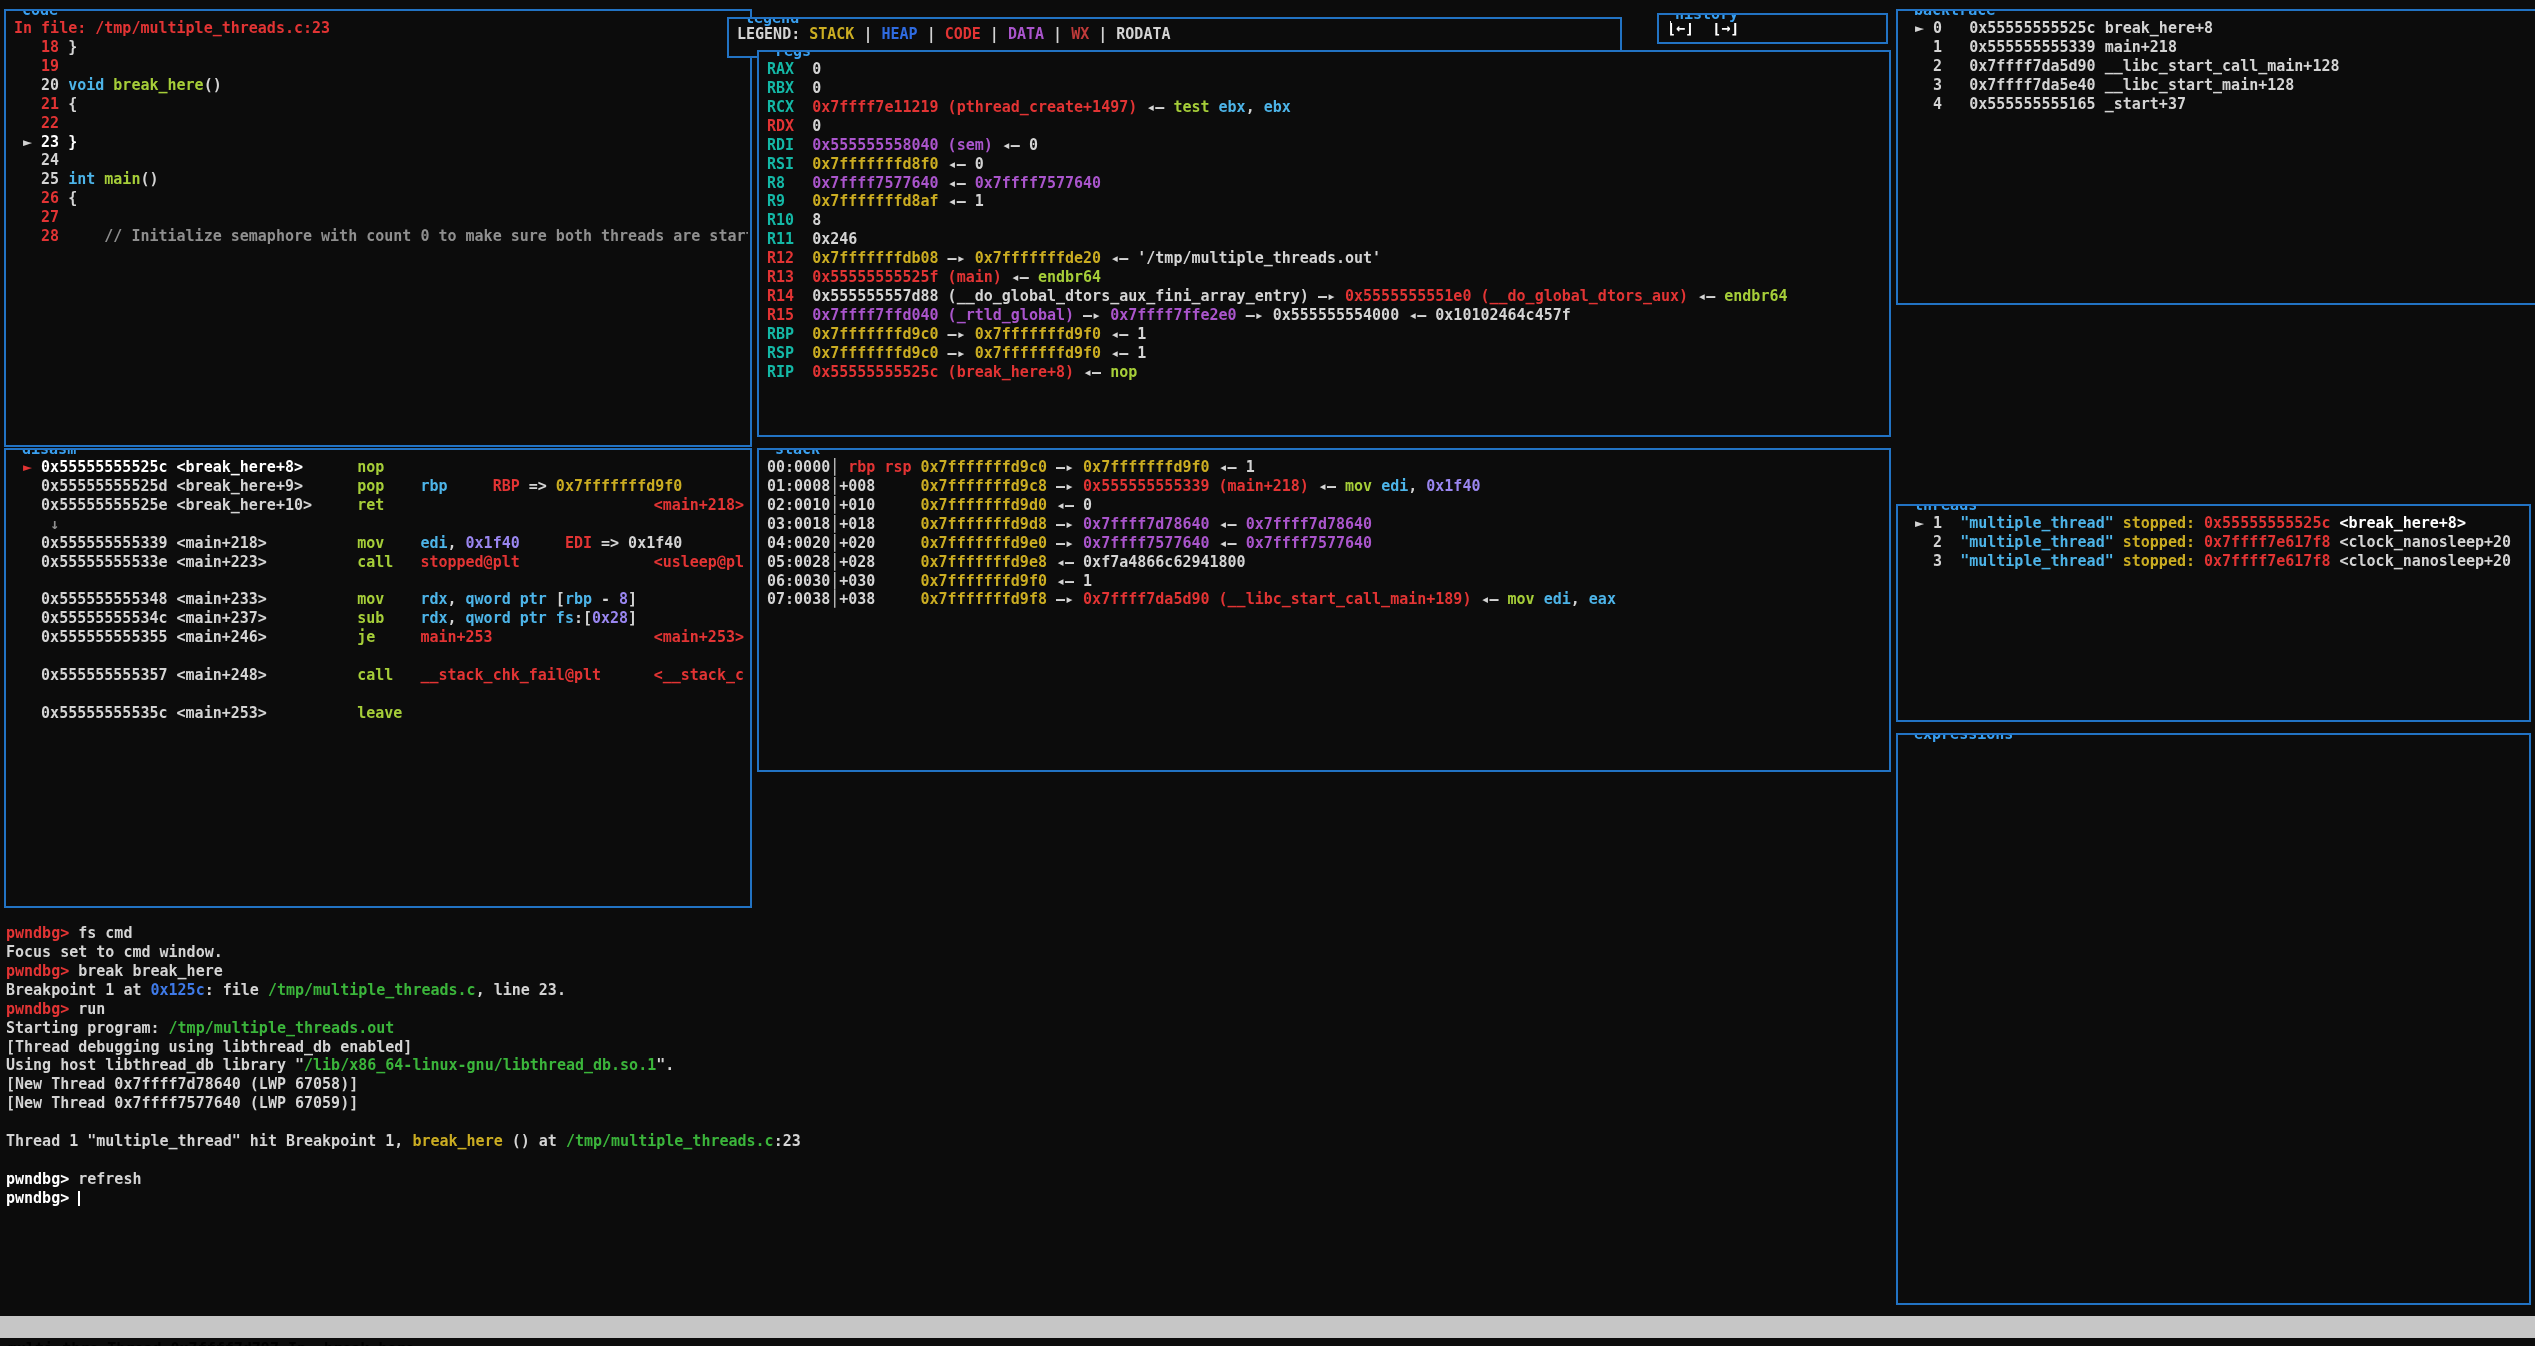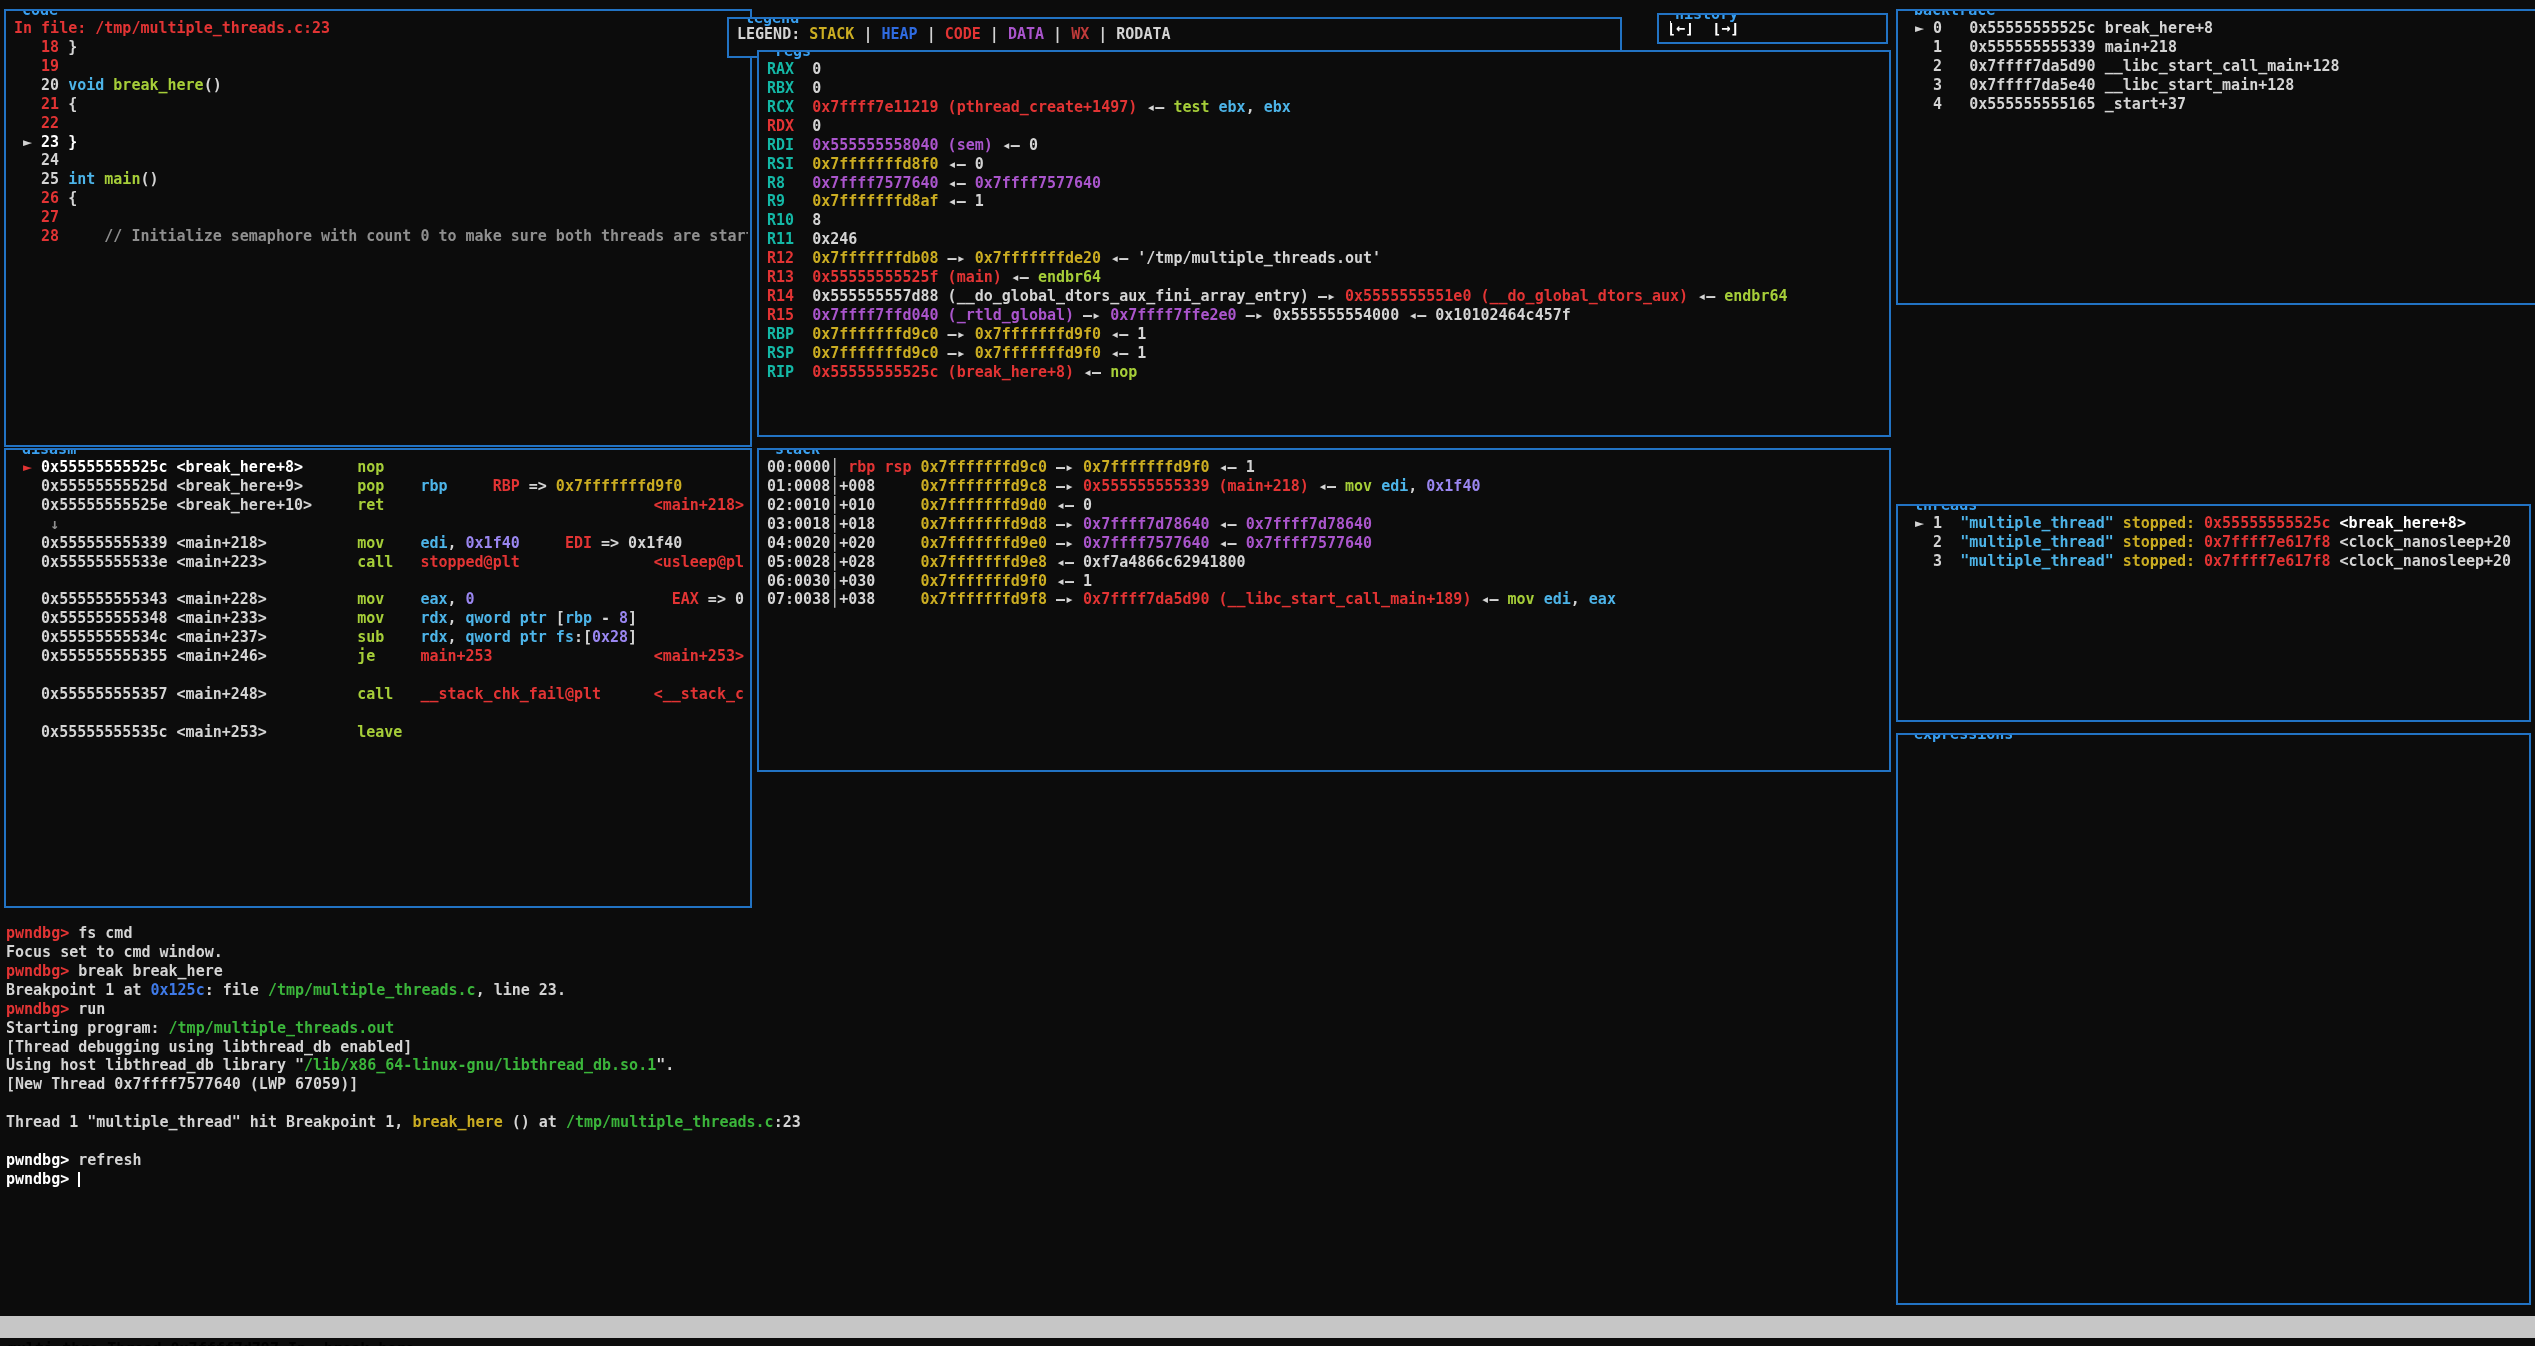--- a/index.html
+++ b/index.html
@@ -94,21 +94,20 @@
 <div class="panel" id="disasm-panel" style="left:4px; top:448px; width:748px; height:460px;">
   <span class="ptitle">disasm</span>
   <div class="pbody">
       <div class="row"><span class="c-rm"> ► </span><span class="c-wb">0x55555555525c &lt;break_here+8&gt;</span><span class="c-w">      </span><span class="c-g">nop</span></div>
       <div class="row"><span class="c-w">   0x55555555525d &lt;break_here+9&gt;      </span><span class="c-g">pop</span><span class="c-w">    </span><span class="c-c">rbp</span><span class="c-w">     </span><span class="c-r">RBP</span><span class="c-w"> =&gt; </span><span class="c-y">0x7fffffffd9f0</span></div>
       <div class="row"><span class="c-w">   0x55555555525e &lt;break_here+10&gt;     </span><span class="c-g">ret</span><span class="right"><span class="c-r">&lt;main+218&gt;</span></span></div>
       <div class="row"><span class="c-gy">    ↓</span></div>
       <div class="row"><span class="c-w">   0x555555555339 &lt;main+218&gt;          </span><span class="c-g">mov</span><span class="c-w">    </span><span class="c-c">edi</span><span class="c-w">, </span><span class="c-v">0x1f40</span><span class="c-w">     </span><span class="c-r">EDI</span><span class="c-w"> =&gt; 0x1f40</span></div>
       <div class="row"><span class="c-w">   0x55555555533e &lt;main+223&gt;          </span><span class="c-g">call</span><span class="c-w">   </span><span class="c-r">stopped@plt</span><span class="right"><span class="c-r">&lt;usleep@pl</span></span></div>
       <div class="row"></div>
-      <div class="row"><span class="c-w">   0x555555555343 &lt;main+228&gt;          </span><span class="c-g">mov</span><span class="c-w">    </span><span class="c-c">eax</span><span class="c-w">, </span><span class="c-v">0</span><span class="right"><span class="c-r">EAX</span><span class="c-w"> =&gt; 0</span></span></div>
       <div class="row"><span class="c-w">   0x555555555348 &lt;main+233&gt;          </span><span class="c-g">mov</span><span class="c-w">    </span><span class="c-c">rdx</span><span class="c-w">, </span><span class="c-c">qword ptr</span><span class="c-w"> [</span><span class="c-c">rbp</span><span class="c-w"> - </span><span class="c-v">8</span><span class="c-w">]</span></div>
       <div class="row"><span class="c-w">   0x55555555534c &lt;main+237&gt;          </span><span class="c-g">sub</span><span class="c-w">    </span><span class="c-c">rdx</span><span class="c-w">, </span><span class="c-c">qword ptr</span><span class="c-w"> </span><span class="c-c">fs</span><span class="c-w">:[</span><span class="c-v">0x28</span><span class="c-w">]</span></div>
       <div class="row"><span class="c-w">   0x555555555355 &lt;main+246&gt;          </span><span class="c-g">je</span><span class="c-w">     </span><span class="c-r">main+253</span><span class="right"><span class="c-r">&lt;main+253&gt;</span></span></div>
       <div class="row"></div>
       <div class="row"><span class="c-w">   0x555555555357 &lt;main+248&gt;          </span><span class="c-g">call</span><span class="c-w">   </span><span class="c-r">__stack_chk_fail@plt</span><span class="right"><span class="c-r">&lt;__stack_c</span></span></div>
       <div class="row"></div>
       <div class="row"><span class="c-w">   0x55555555535c &lt;main+253&gt;          </span><span class="c-g">leave</span></div>
     </div>
 </div>
 
@@ -153,20 +152,21 @@
 
 <div id="console-area">
     <div class="row"><span class="c-r">pwndbg&gt; </span><span class="c-w">fs cmd</span></div>
     <div class="row"><span class="c-w">Focus set to cmd window.</span></div>
     <div class="row"><span class="c-r">pwndbg&gt; </span><span class="c-w">break break_here</span></div>
     <div class="row"><span class="c-w">Breakpoint 1 at </span><span class="c-bl2">0x125c</span><span class="c-w">: file </span><span class="c-g2">/tmp/multiple_threads.c</span><span class="c-w">, line 23.</span></div>
     <div class="row"><span class="c-r">pwndbg&gt; </span><span class="c-w">run</span></div>
     <div class="row"><span class="c-w">Starting program: </span><span class="c-g2">/tmp/multiple_threads.out</span></div>
     <div class="row"><span class="c-w">[Thread debugging using libthread_db enabled]</span></div>
     <div class="row"><span class="c-w">Using host libthread_db library "</span><span class="c-g2">/lib/x86_64-linux-gnu/libthread_db.so.1</span><span class="c-w">".</span></div>
+    <div class="row"><span class="c-w">[New Thread 0x7ffff7d78640 (LWP 67058)]</span></div>
     <div class="row"><span class="c-w">[New Thread 0x7ffff7577640 (LWP 67059)]</span></div>
     <div class="row"></div>
     <div class="row"><span class="c-w">Thread 1 "multiple_thread" hit Breakpoint 1, </span><span class="c-y">break_here</span><span class="c-w"> () at </span><span class="c-g2">/tmp/multiple_threads.c</span><span class="c-w">:23</span></div>
     <div class="row"></div>
     <div class="row"><span class="c-wb">pwndbg&gt; </span><span class="c-w">refresh</span></div>
     <div class="row"><span class="c-wb">pwndbg&gt; </span><span class="c-cur"></span></div>
   </div>
 
 <div id="statusbar">
   <span class="sb-left">multi-thre Thread 0x7ffff7d797 In: break_here</span>

